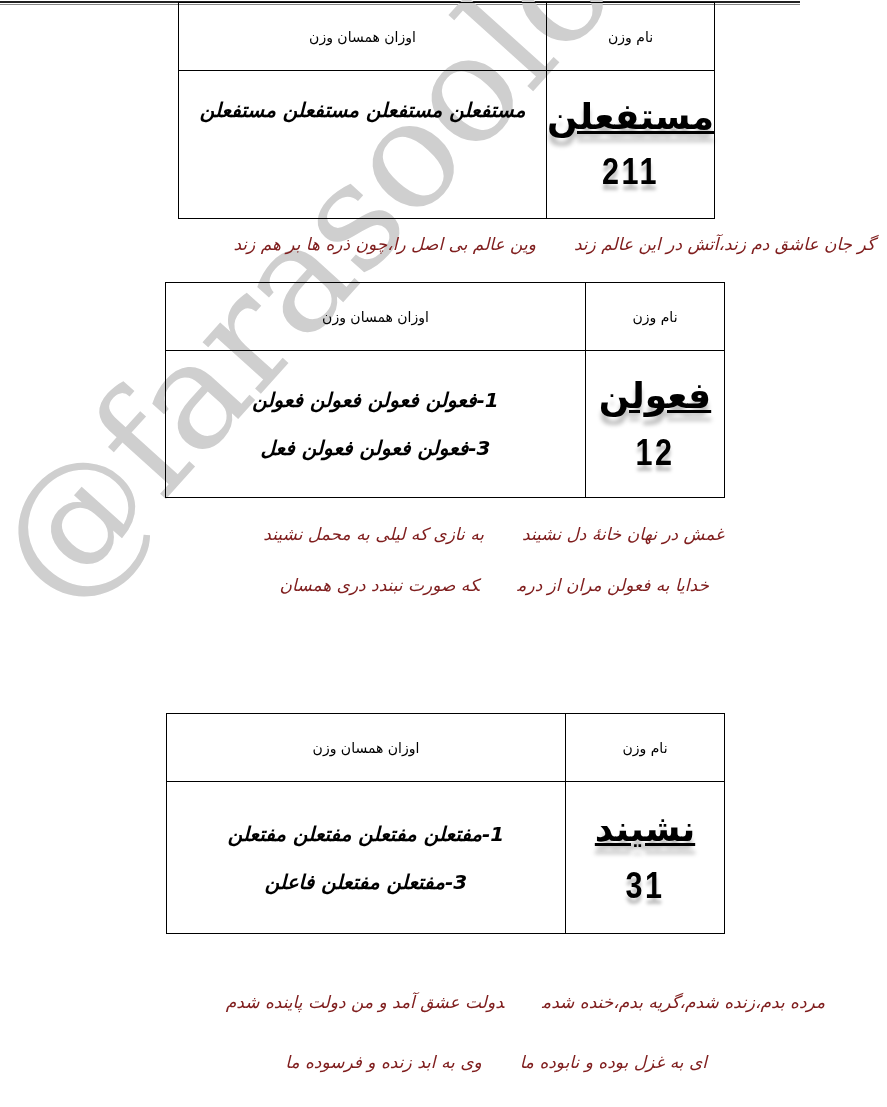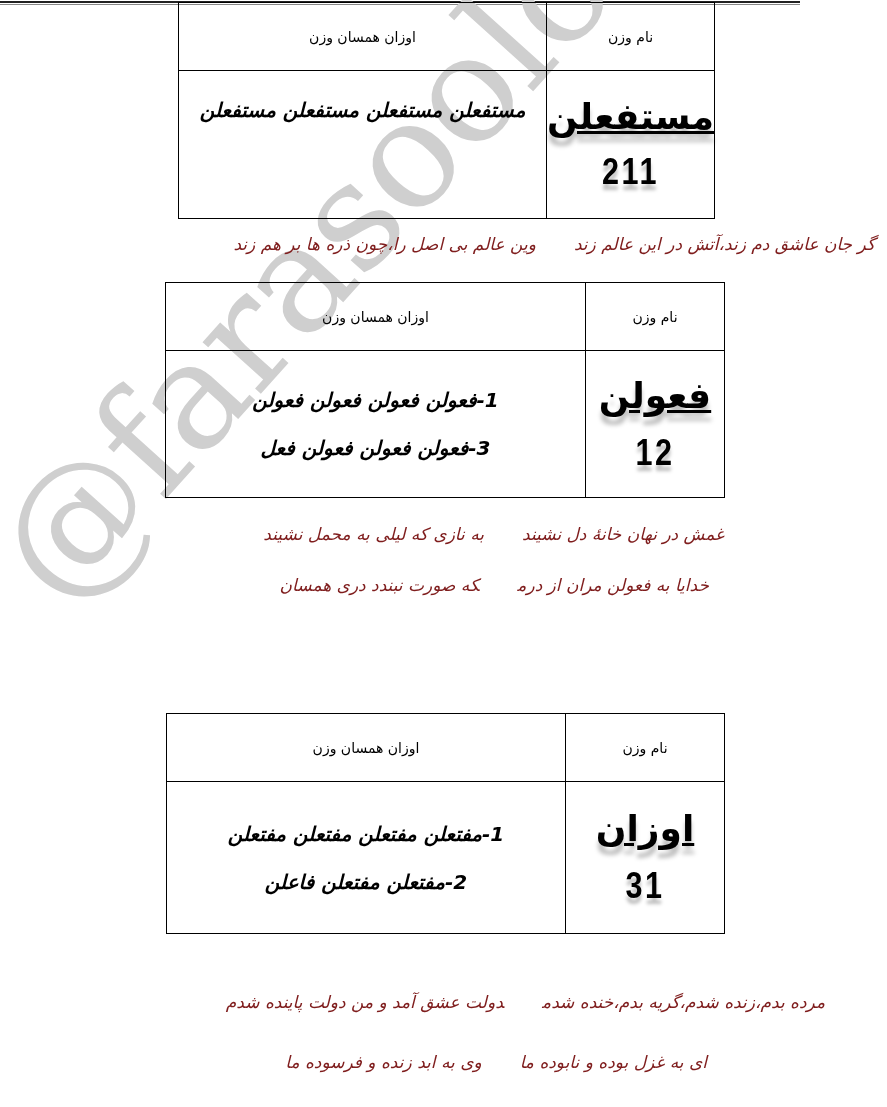--- a/index.html
+++ b/index.html
@@ -111,24 +111,24 @@
 
 <table class="meter-table" style="left:166px; top:713px; width:559px; height:221px;">
   <tbody>
       <tr style="height:68px;">
     <td class="hdr">اوزان همسان وزن</td>
     <td class="hdr" style="width:158px;">نام وزن</td>
   </tr>
   <tr>
     <td class="forms">
       <span class="line" style="margin-bottom:26px;">1-مفتعلن مفتعلن مفتعلن مفتعلن</span>
-      <span class="line">2-مفتعلن مفتعلن فاعلن</span>
+      <span class="line">3-مفتعلن مفتعلن فاعلن</span>
     </td>
     <td class="name-cell">
-      <span class="name-word">اوزان</span>
+      <span class="name-word">نشیند</span>
       <span class="code" style="margin-top:16px;">31</span>
     </td>
   </tr>
 </tbody>
   </table>
 
 <div class="verse" style="right:62px; top:992px;font-style:italic;">
   <span>مرده بدم،زنده شدم،گریه بدم،خنده شدم</span><span class="h2">دولت عشق آمد و من دولت پاینده شدم</span>
 </div>
 

